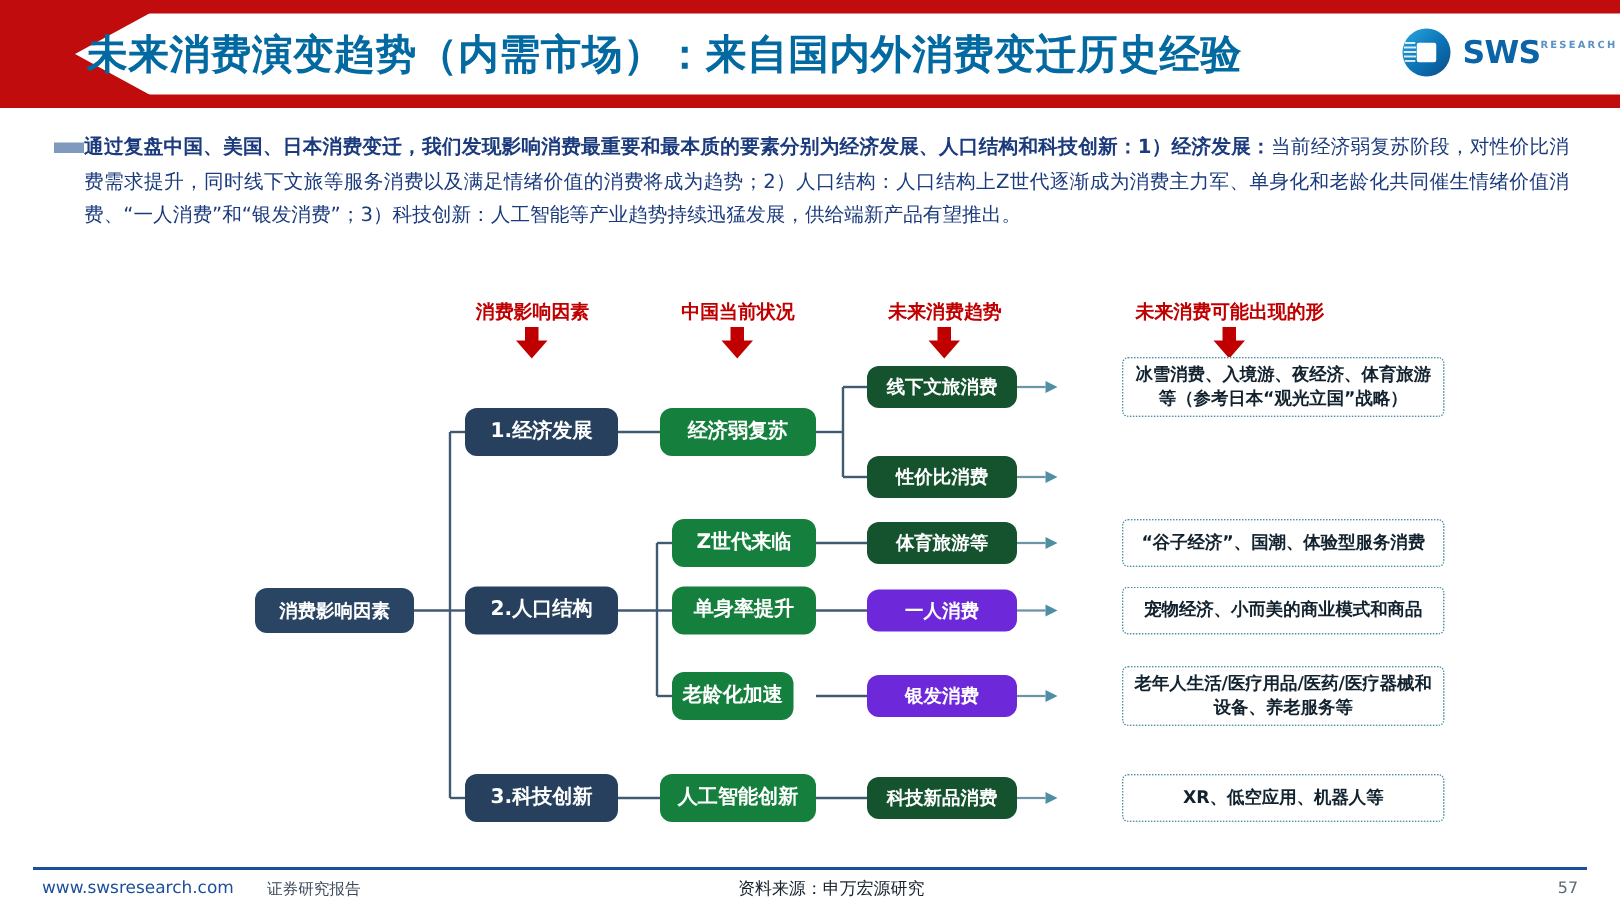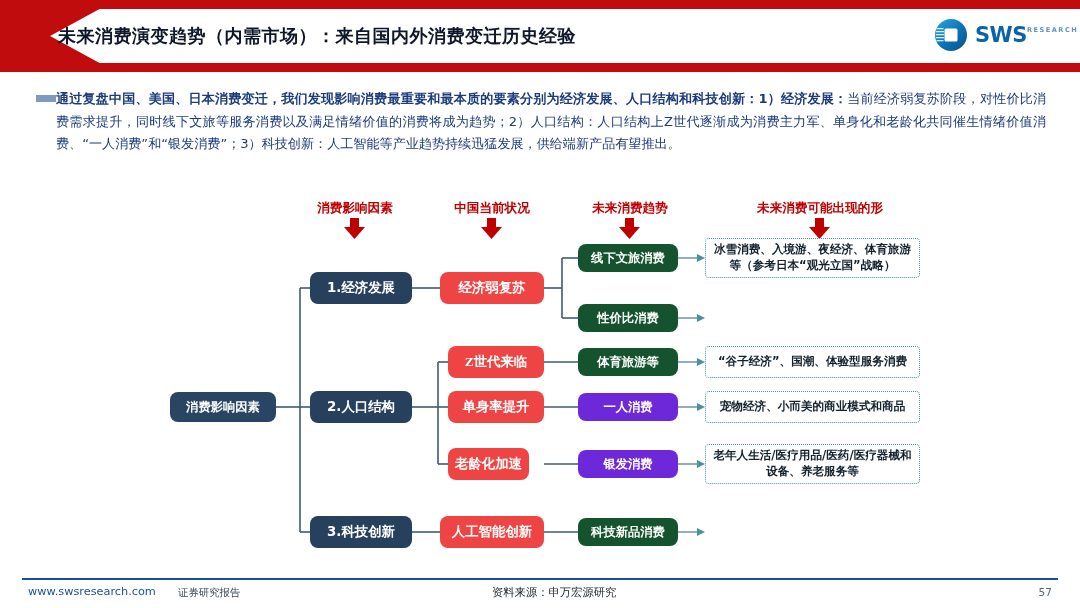--- a/index.html
+++ b/index.html
@@ -20,21 +20,21 @@
   }
   .hdr-bar-top{
     position:absolute;left:96px;top:0;width:990px;height:9px;background:#c00c0c;
   }
   .hdr-bar-bottom{
     position:absolute;left:96px;top:63px;width:990px;height:9px;background:#c00c0c;
   }
   .hdr-title{
     position:absolute;left:58px;top:14px;width:800px;height:44px;
     display:flex;align-items:center;
-    color:#0f172a;font-size:18px;font-weight:bold;letter-spacing:.5px;
+    color:#0369a1;font-size:27px;font-weight:bold;letter-spacing:.5px;
     white-space:nowrap;
   }
   .hdr-logo{
     position:absolute;right:22px;top:14px;width:124px;height:42px;
     display:flex;align-items:center;gap:7px;
   }
   .logo-mark{position:relative;width:34px;height:34px;flex:0 0 34px;}
   .logo-text{display:flex;line-height:1;}
   .logo-sws{color:#0b63a8;font-size:21px;font-weight:bold;letter-spacing:-.5px;}
   .logo-research{color:#5b93c4;font-size:6.6px;font-weight:bold;letter-spacing:1.5px;margin-top:2px;}
@@ -59,30 +59,30 @@
     white-space:nowrap;text-align:center;
   }
 
   .node{
     position:absolute;display:flex;align-items:center;justify-content:center;
     text-align:center;color:#ffffff;font-weight:bold;
     border-radius:7px;box-sizing:border-box;line-height:1.15;
   }
   .n-root{background:#2a4463;font-size:12.3px;border-radius:8px;}
   .n-l1{background:#26405e;font-size:13.4px;border-radius:8px;}
-  .n-l2{background:#ef4444;font-size:13.4px;border-radius:8px;font-family:Liberation Serif, serif;}
+  .n-l2{background:#15803d;font-size:13.4px;border-radius:8px;}
   .n-l3{background:#14532d;font-size:12.3px;border-radius:8px;}
   .n-l3.teal-dark{background:#6d28d9;}
 
   .outbox{
     position:absolute;display:flex;align-items:center;justify-content:center;
     text-align:center;box-sizing:border-box;
     border:1.6px dotted #4f8fa3;border-radius:4px;
     color:#12222e;font-size:11.6px;font-weight:bold;line-height:1.35;
-    background:#fff;padding:3px 6px;
+    background:#fff;padding:3px 6px;margin-left:43px;
   }
 
   
   .footer-rule{position:absolute;left:22px;top:578px;width:1036px;height:1.6px;background:#1b4f9c;}
   .footer{position:absolute;left:0;top:582px;width:1080px;height:26px;}
   .f-url{position:absolute;left:28px;top:3px;color:#1b4f9c;font-size:11.3px;}
   .f-sub{position:absolute;left:178px;top:4px;color:#3c4a5a;font-size:10.4px;}
   .f-src{position:absolute;left:492px;top:3px;color:#17222e;font-size:11.3px;}
   .f-page{position:absolute;right:28px;top:4px;color:#5a6876;font-size:10.6px;}
 </style>
@@ -224,20 +224,21 @@
     <div class="node n-l3" style="left:578px;top:152px;width:100px;height:28px;">体育旅游等</div>
     <div class="node n-l3 teal-dark" style="left:578px;top:197px;width:100px;height:28px;">一人消费</div>
     <div class="node n-l3 teal-dark" style="left:578px;top:254px;width:100px;height:28px;">银发消费</div>
     <div class="outbox" style="left:705px;top:150px;width:215px;height:32px;">“谷子经济”、国潮、体验型服务消费</div>
     <div class="outbox" style="left:705px;top:195px;width:215px;height:32px;">宠物经济、小而美的商业模式和商品</div>
     <div class="outbox" style="left:705px;top:248px;width:215px;height:40px;">老年人生活/医疗用品/医药/医疗器械和设备、养老服务等</div>
 
     <div class="node n-l1" style="left:310px;top:320px;width:102px;height:32px;">3.科技创新</div>
     <div class="node n-l2" style="left:440px;top:320px;width:104px;height:32px;">人工智能创新</div>
     <div class="node n-l3" style="left:578px;top:322px;width:100px;height:28px;">科技新品消费</div>
+    <div class="outbox" style="left:705px;top:320px;width:215px;height:32px;">XR、低空应用、机器人等</div>
 
   </div>
 
   <div class="footer-rule"></div>
   <div class="footer">
     <span class="f-url">www.swsresearch.com</span>
     <span class="f-sub">证券研究报告</span>
     <span class="f-src">资料来源：申万宏源研究</span>
     <span class="f-page">57</span>
   </div>

